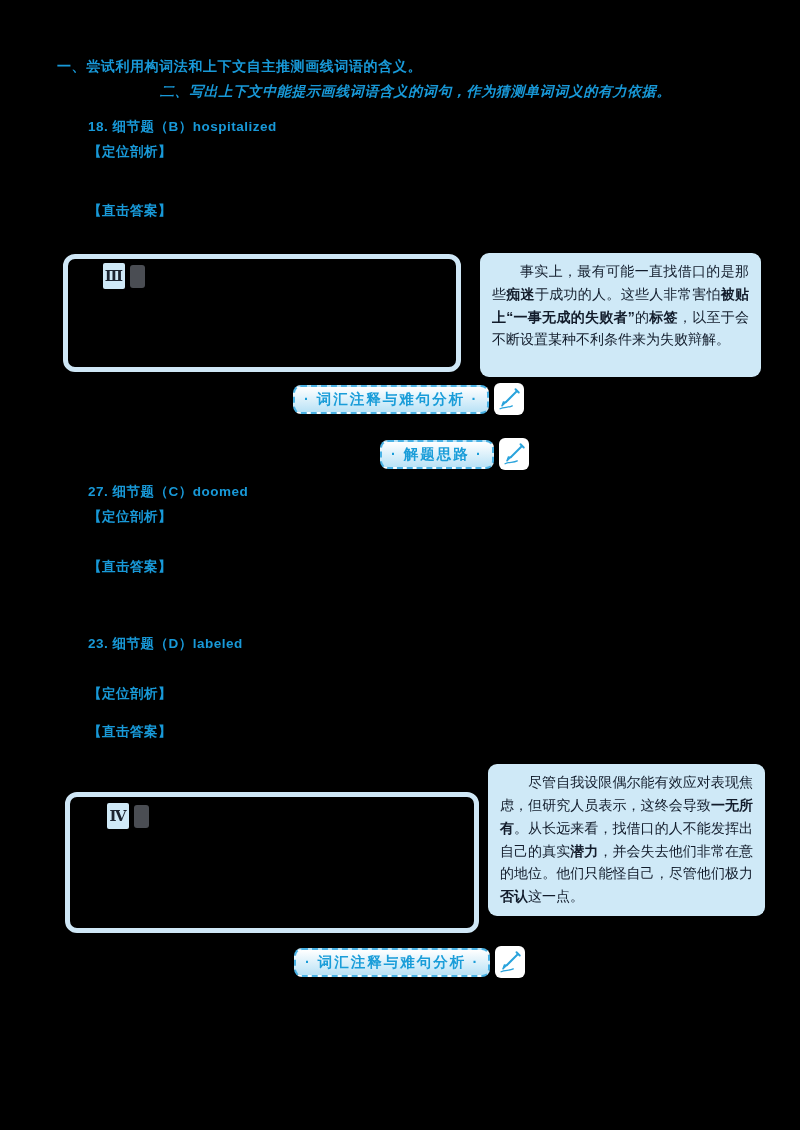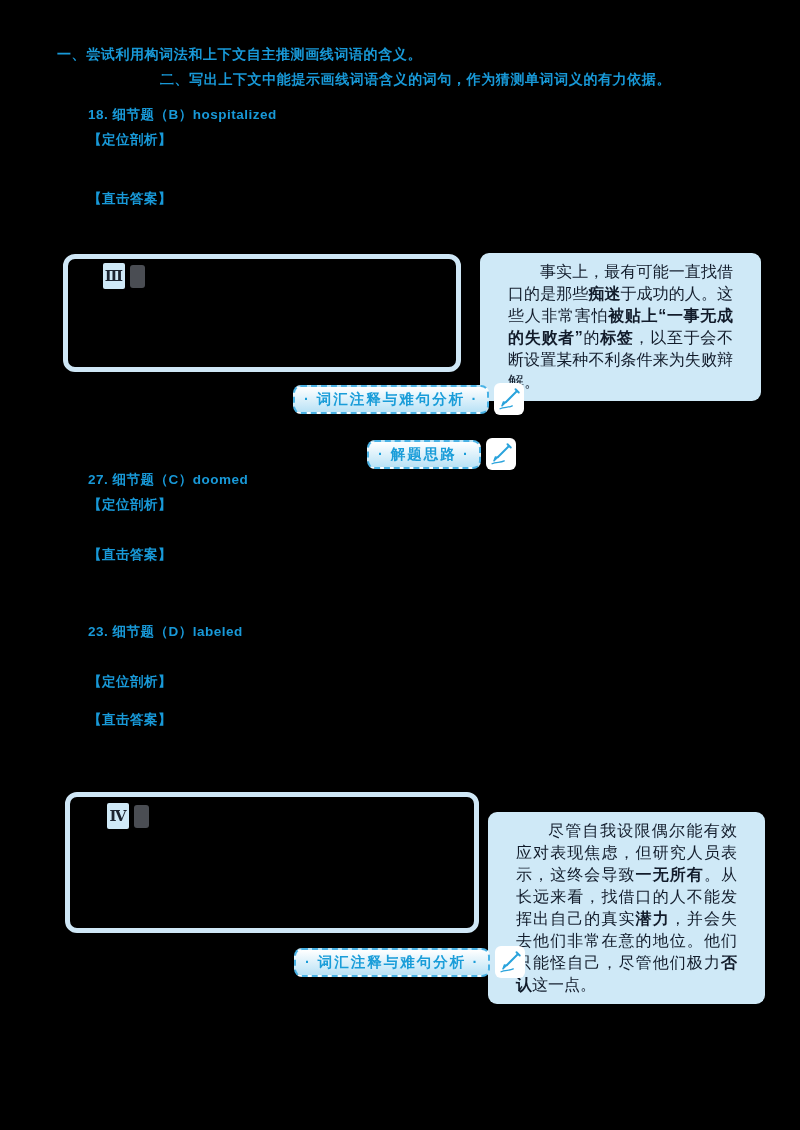--- a/index.html
+++ b/index.html
@@ -11,20 +11,21 @@
     overflow:hidden;
   }
   .abs{position:absolute;}
   
   .blue-bold{
     color:#1899d8;
     font-weight:bold;
     font-size:13.5px;
     letter-spacing:0.5px;
     white-space:nowrap;
+    margin-top:12px;
   }
   .instruction{
     font-size:14px;
     letter-spacing:0.6px;
   }
   
   .passage-box{
     border:5px solid #cfe7f6;
     border-radius:12px;
     background:#000000;
@@ -42,24 +43,24 @@
   }
   .remnant{
     position:absolute;
     background:#4a4d53;
     border-radius:3px;
   }
   
   .trans-box{
     background:#cfe9f7;
     border-radius:9px;
-    padding:8px 28px;
+    padding:8px 12px;
     box-sizing:border-box;
     font-family:"Liberation Serif","DejaVu Serif",serif;
-    font-size:16px;line-height:22px;
+    font-size:14px;line-height:22px;
     color:#121c2b;
     text-align:justify;
     text-indent:2em;
   }
   .trans-box .seg-bold{
     font-weight:bold;
     font-family:"Liberation Sans","DejaVu Sans",sans-serif;
   }
   
   .badge-row{display:flex;align-items:center;}
@@ -79,21 +80,21 @@
     margin-left:5px;
     background:#ffffff;
     border-radius:6px;
     display:flex;align-items:center;justify-content:center;
   }
 </style>
 </head>
 <body>
 
 <div class="abs blue-bold instruction" style="left:57px;top:46px;">一、尝试利用构词法和上下文自主推测画线词语的含义。</div>
-<div class="abs blue-bold instruction" style="left:160px;top:71px;">二、写出上下文中能提示画线词语含义的词句，作为猜测单词词义的有力依据。</div>
+<div class="abs blue-bold instruction" style="left:160px;top:71px;font-style:italic;">二、写出上下文中能提示画线词语含义的词句，作为猜测单词词义的有力依据。</div>
 
 <div class="abs blue-bold" style="left:88px;top:106px;">18. 细节题（B）hospitalized</div>
 <div class="abs blue-bold" style="left:88px;top:131px;">【定位剖析】</div>
 <div class="abs blue-bold" style="left:88px;top:190px;">【直击答案】</div>
 
 <div class="abs passage-box" style="left:63px;top:254px;width:398px;height:118px;">
   <div class="numeral-chip" style="left:35px;top:4px;">Ⅲ</div>
   <div class="remnant" style="left:62px;top:6px;width:15px;height:23px;"></div>
 </div>
 
@@ -106,21 +107,21 @@
       <g fill="none" stroke="#2aa3dc" stroke-width="2.4" stroke-linecap="round">
         <path d="M24 4 L28 8"></path>
         <path d="M25.5 6.5 L12 20"></path>
         <path d="M12 20 L7 25 L9 19.5 Z" fill="#2aa3dc" stroke-width="1.4"></path>
         <path d="M5 28 C10 25.5 15 27 20 24.5" stroke-width="1.6"></path>
       </g>
     </svg>
   </div>
 </div>
 
-<div class="abs badge-row" style="left:321px;top:438px;padding-left:46px;">
+<div class="abs badge-row" style="left:334px;top:438px;padding-left:46px;">
   <div class="badge-pill">· 解题思路 ·</div>
   <div class="pen-chip">
     <svg viewBox="0 0 32 32" width="26" height="28">
       <g fill="none" stroke="#2aa3dc" stroke-width="2.4" stroke-linecap="round">
         <path d="M24 4 L28 8"></path>
         <path d="M25.5 6.5 L12 20"></path>
         <path d="M12 20 L7 25 L9 19.5 Z" fill="#2aa3dc" stroke-width="1.4"></path>
         <path d="M5 28 C10 25.5 15 27 20 24.5" stroke-width="1.6"></path>
       </g>
     </svg>
@@ -133,21 +134,21 @@
 
 <div class="abs blue-bold" style="left:88px;top:623px;">23. 细节题（D）labeled</div>
 <div class="abs blue-bold" style="left:88px;top:673px;">【定位剖析】</div>
 <div class="abs blue-bold" style="left:88px;top:711px;">【直击答案】</div>
 
 <div class="abs passage-box" style="left:65px;top:792px;width:414px;height:141px;">
   <div class="numeral-chip" style="left:37px;top:6px;">Ⅳ</div>
   <div class="remnant" style="left:64px;top:8px;width:15px;height:23px;"></div>
 </div>
 
-<div class="abs trans-box" style="left:488px;top:812px;width:277px;min-height:144px;"><span>尽管自我设限偶尔能有效应对表现焦虑，但研究人员表示，这终会导致</span><span class="seg-bold">一无所有</span><span>。从长远来看，找借口的人不能发挥出自己的真实</span><span class="seg-bold">潜力</span><span>，并会失去他们非常在意的地位。他们只能怪自己，尽管他们极力</span><span class="seg-bold">否认</span><span>这一点。</span></div>
+<div class="abs trans-box" style="left:488px;top:764px;width:277px;min-height:144px;"><span>尽管自我设限偶尔能有效应对表现焦虑，但研究人员表示，这终会导致</span><span class="seg-bold">一无所有</span><span>。从长远来看，找借口的人不能发挥出自己的真实</span><span class="seg-bold">潜力</span><span>，并会失去他们非常在意的地位。他们只能怪自己，尽管他们极力</span><span class="seg-bold">否认</span><span>这一点。</span></div>
 
 <div class="abs badge-row" style="left:294px;top:946px;">
   <div class="badge-pill">· 词汇注释与难句分析 ·</div>
   <div class="pen-chip">
     <svg viewBox="0 0 32 32" width="26" height="28">
       <g fill="none" stroke="#2aa3dc" stroke-width="2.4" stroke-linecap="round">
         <path d="M24 4 L28 8"></path>
         <path d="M25.5 6.5 L12 20"></path>
         <path d="M12 20 L7 25 L9 19.5 Z" fill="#2aa3dc" stroke-width="1.4"></path>
         <path d="M5 28 C10 25.5 15 27 20 24.5" stroke-width="1.6"></path>

